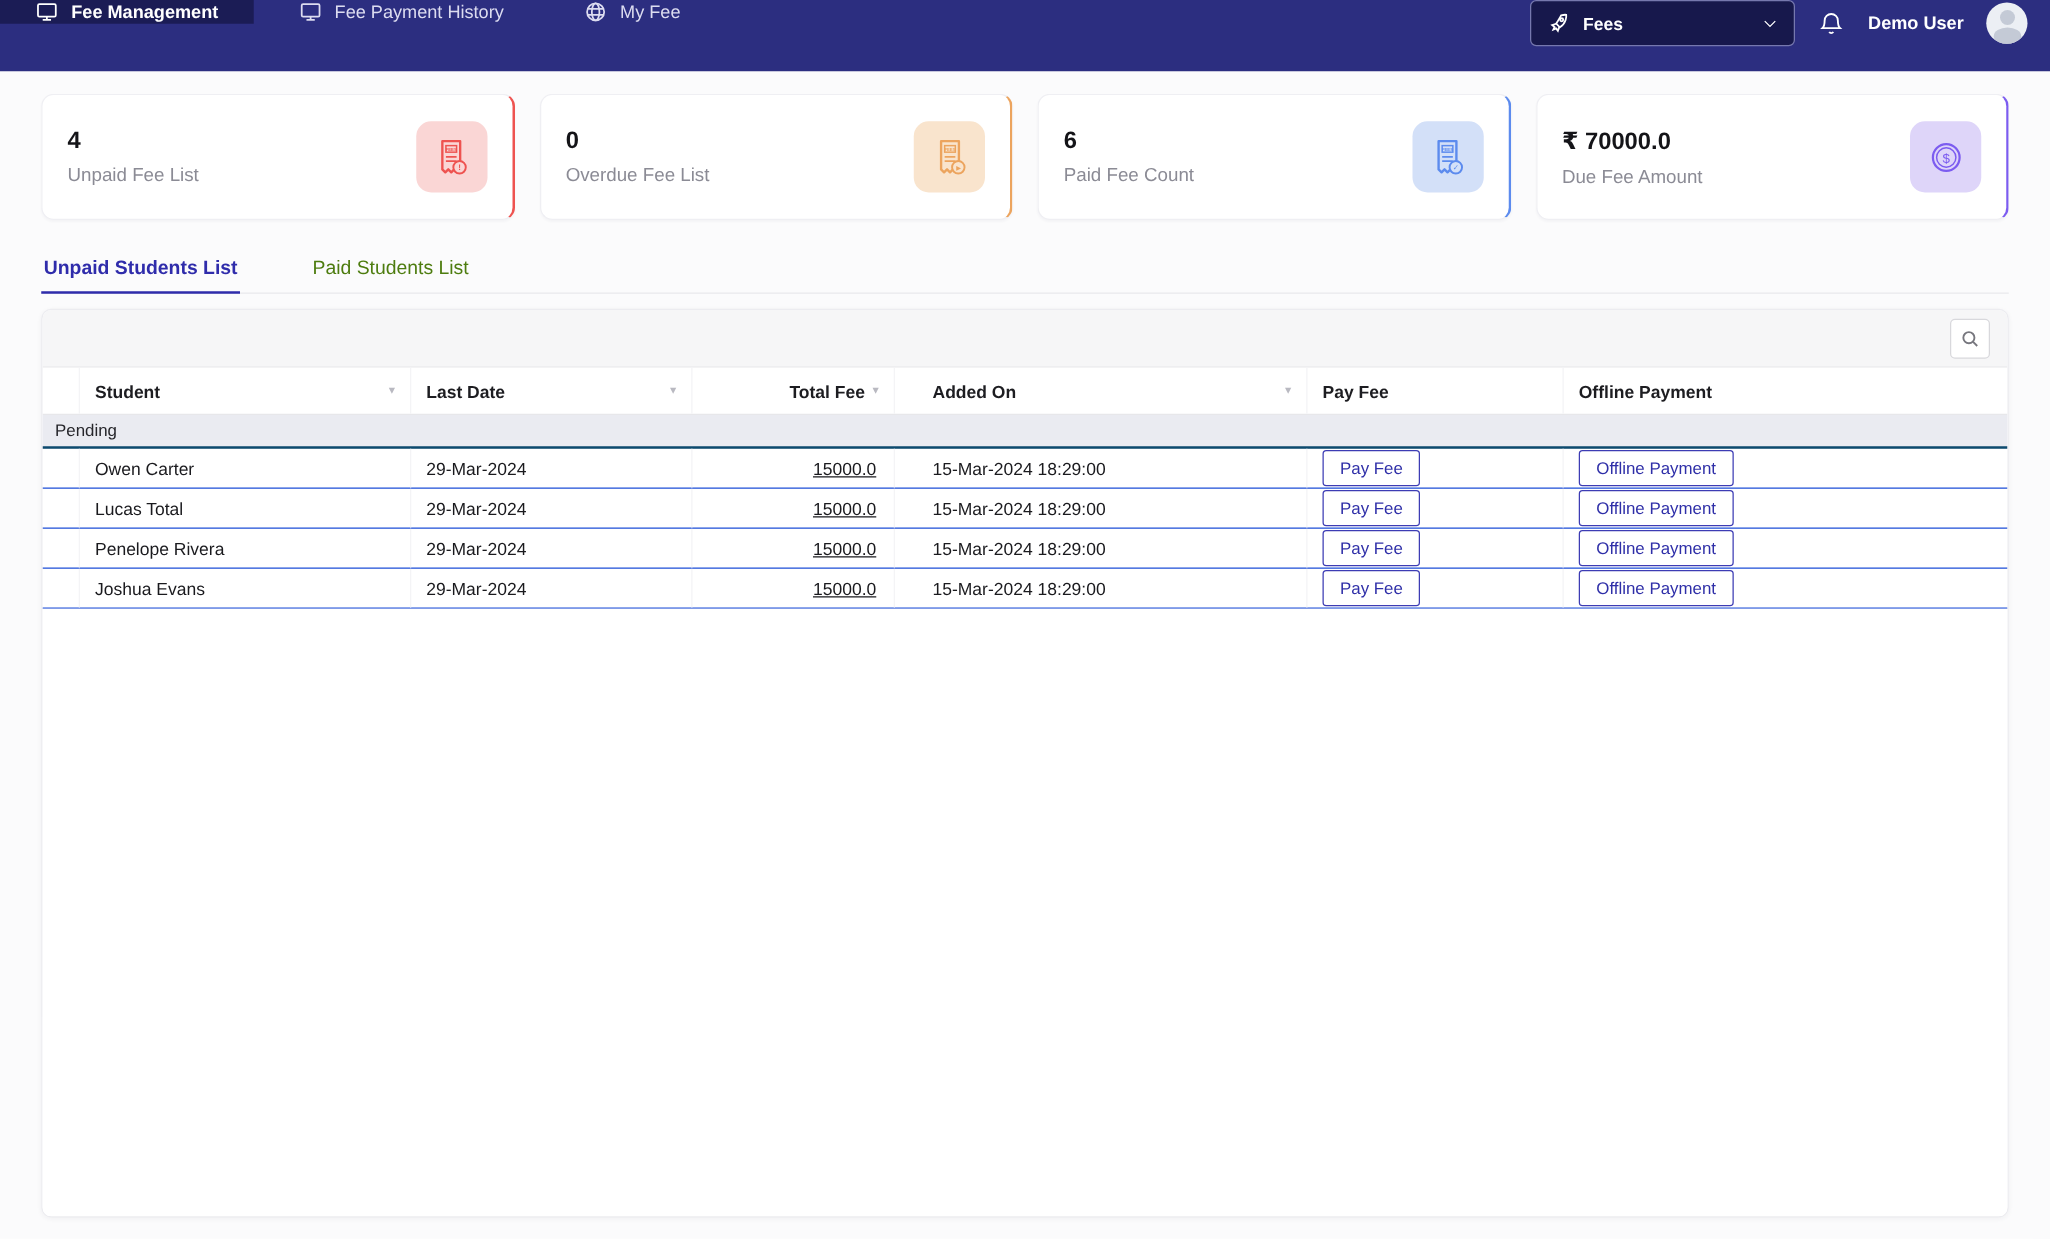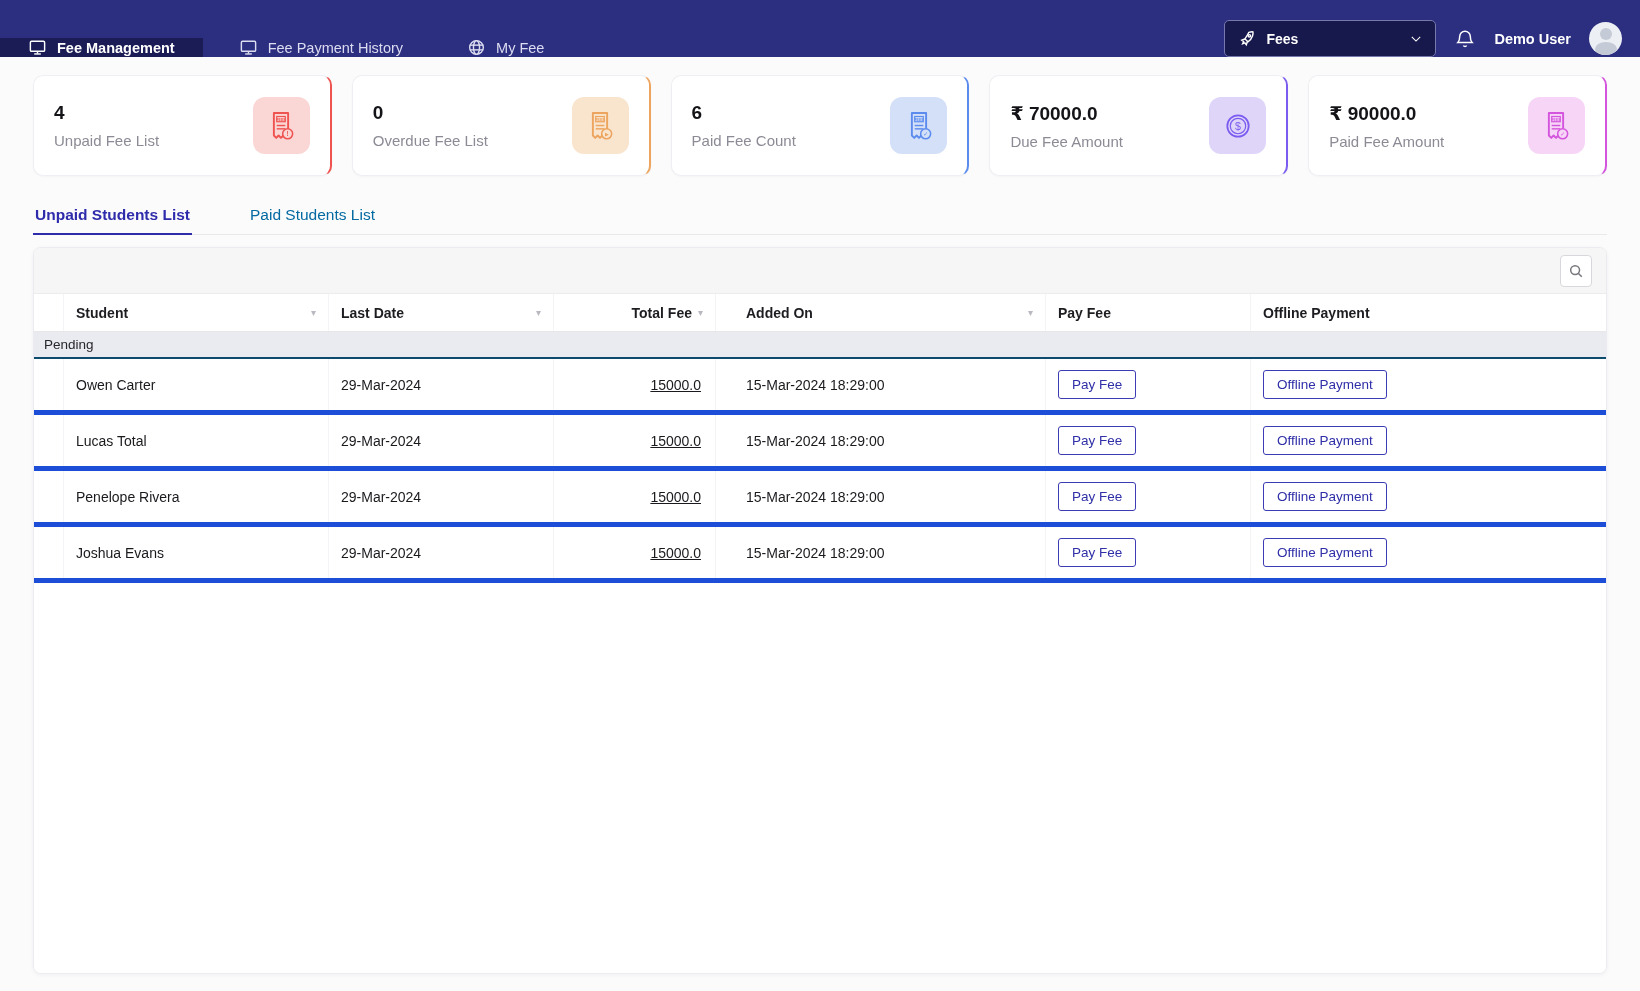--- a/index.html
+++ b/index.html
@@ -1,20 +1,20 @@
 <!DOCTYPE html>
 <html><head>
 <meta charset="utf-8">
 <style>
   * { margin:0; padding:0; box-sizing:border-box; }
   html,body { width:1640px; height:991px; overflow:hidden;
     font-family:"Liberation Sans","DejaVu Sans",sans-serif; background:#fbfbfc; }
 
   
-  .navbar { height:57px; background:#2c2e80; display:flex; align-items:flex-end; color:#fff; }
+  .navbar { height:57px; background:#2c2e80; display:flex; align-items:flex-start; color:#fff; }
   .nav-left { display:flex; align-items:stretch; flex:1; }
   .nav-item { display:flex; align-items:center; gap:10px; padding:0 28px; cursor:pointer;
     font-size:14.5px; font-weight:500; color:#dcdcf0; white-space:nowrap; }
   .nav-item.active { background:#1b1c55; color:#fff; font-weight:600; }
   .nav-item + .nav-item { margin-left:8px; }
   .nav-icon { width:19px; height:19px; display:inline-flex; }
   .nav-icon svg { width:100%; height:100%; stroke:currentColor; fill:none; stroke-width:1.5; }
   .nav-right { display:flex; align-items:center; gap:18px; padding-right:18px; }
   .module-select { display:flex; align-items:center; gap:10px; width:212px; height:37px;
     border:1px solid #7678ae; border-radius:5px; background:#17184c; padding:0 12px;
@@ -38,21 +38,21 @@
     box-shadow:0 1px 2px rgba(30,30,60,.03); }
   .stat-texts { display:flex; flex-direction:column; gap:8px; }
   .stat-value { font-size:19px; font-weight:700; color:#141418; }
   .stat-label { font-size:15px; color:#8b8b95; }
   .stat-icon { width:57px; height:57px; border-radius:12px; display:flex;
     align-items:center; justify-content:center; }
   .stat-icon svg { width:38px; height:38px; }
 
   
   .tabs { display:flex; gap:56px; margin:26px 33px 0 33px; border-bottom:1px solid #e9e9ec; }
-  .tab { font-size:15.5px; padding:4px 2px 9px 2px; cursor:pointer; color:#0369a1;
+  .tab { font-size:15.5px; padding:4px 2px 9px 2px; cursor:pointer; color:#4d7c0f;
     font-weight:500; border-bottom:2px solid transparent; margin-bottom:-1px; }
   .tab.active { color:#2f2cab; font-weight:700; border-bottom-color:#2f2cab; }
 
   
   .table-card { margin:12px 33px 0 33px; height:727px; background:#fff;
     border:1px solid #ececf0; border-radius:8px; overflow:hidden;
     box-shadow:0 1px 4px rgba(30,30,60,.05); display:flex; flex-direction:column; }
   .table-toolbar { height:46px; background:#f6f6f7; display:flex; align-items:center;
     justify-content:flex-end; padding-right:14px; border-bottom:1px solid #ececee; }
   .search-btn { width:32px; height:32px; background:#fff; border:1px solid #d8d8dc;
@@ -61,21 +61,21 @@
 
   .grid-row { display:grid; grid-template-columns:30px 265px 225px 162px 330px 205px 1fr; }
   .thead { height:38px; align-items:center; border-bottom:1px solid #e7e7ea; }
   .th { font-size:14px; font-weight:700; color:#1d1d21; padding:0 12px; display:flex;
     align-items:center; gap:6px; height:100%; border-right:1px solid #f4f4f6; }
   .th.num { justify-content:flex-end; }
   .sort-caret { font-size:10px; color:#b9b9c1; cursor:pointer; }
   .caret-right { margin-left:auto; }
   .group-row { height:27px; background:#eaebf1; display:flex; align-items:center;
     padding-left:10px; font-size:13.5px; color:#26262b; border-bottom:2px solid #0c4a6e; }
-  .trow { height:56px; align-items:center; border-bottom:5px solid #1d4ed8; }
+  .trow { height:32px; align-items:center; border-bottom:1px solid #1d4ed8; }
   .td { font-size:14px; color:#1a1a1e; padding:0 12px; height:100%; display:flex;
     align-items:center; border-right:1px solid #f4f4f6; }
   .td.num { justify-content:flex-end; padding-right:14px;text-decoration:underline; }
   .td.wide { padding-left:30px; }
   .action-btn { background:#fff; border:1px solid #3d3cb4; color:#2f2fa8; font-size:13.5px;
     font-family:inherit; border-radius:3px; padding:6px 13px; cursor:pointer; white-space:nowrap; }
   .table-rest { flex:1; background:#fff; }
 </style>
 </head>
 <body>
@@ -208,37 +208,20 @@
     </div>
     <div class="stat-icon" style="background: rgb(222, 213, 249); color: rgb(124, 92, 240);">
       <svg viewBox="0 0 32 32">
         <circle cx="16" cy="16" r="9" fill="none" stroke="currentColor" stroke-width="1.5"></circle>
         <circle cx="16" cy="16" r="6.5" fill="none" stroke="currentColor" stroke-width="1"></circle>
         <text x="16" y="19.4" font-size="9" text-anchor="middle" fill="currentColor">$</text>
       </svg>
     </div>
   </div>
 
-  <div class="stat-card" style="border-right-color: rgb(212, 85, 221);">
-    <div class="stat-texts">
-      <div class="stat-value">₹ 90000.0</div>
-      <div class="stat-label">Paid Fee Amount</div>
-    </div>
-    <div class="stat-icon" style="background: rgb(246, 213, 247); color: rgb(212, 85, 221);">
-      <svg viewBox="0 0 32 32">
-        <path d="M10 5 H22 V24 l-2 2 -2 -2 -2 2 -2 -2 -2 2 -2 -2 Z" fill="none" stroke="currentColor" stroke-width="1.6" stroke-linejoin="round"></path>
-        <rect x="12.4" y="8" width="7.2" height="4.4" fill="none" stroke="currentColor" stroke-width="1"></rect>
-        <text x="16" y="11.4" font-size="2.9" font-weight="bold" text-anchor="middle" fill="currentColor">FEES</text>
-        <line x1="12.4" y1="15.6" x2="19.6" y2="15.6" stroke="currentColor" stroke-width="1.2"></line>
-        <line x1="12.4" y1="18.4" x2="19.6" y2="18.4" stroke="currentColor" stroke-width="1.2"></line>
-        <circle class="badge-bg" cx="21.6" cy="22.6" r="4.2" fill="#f6d5f7" stroke="currentColor" stroke-width="1.3"></circle>
-        <text x="21.6" y="24.3" font-size="5" font-weight="bold" text-anchor="middle" fill="currentColor">✓</text>
-      </svg>
-    </div>
-  </div>
 </section>
 
 <div class="tabs">
   <div class="tab active">Unpaid Students List</div>
   <div class="tab">Paid Students List</div>
 </div>
 
 <section class="table-card">
 
   <div class="table-toolbar">

